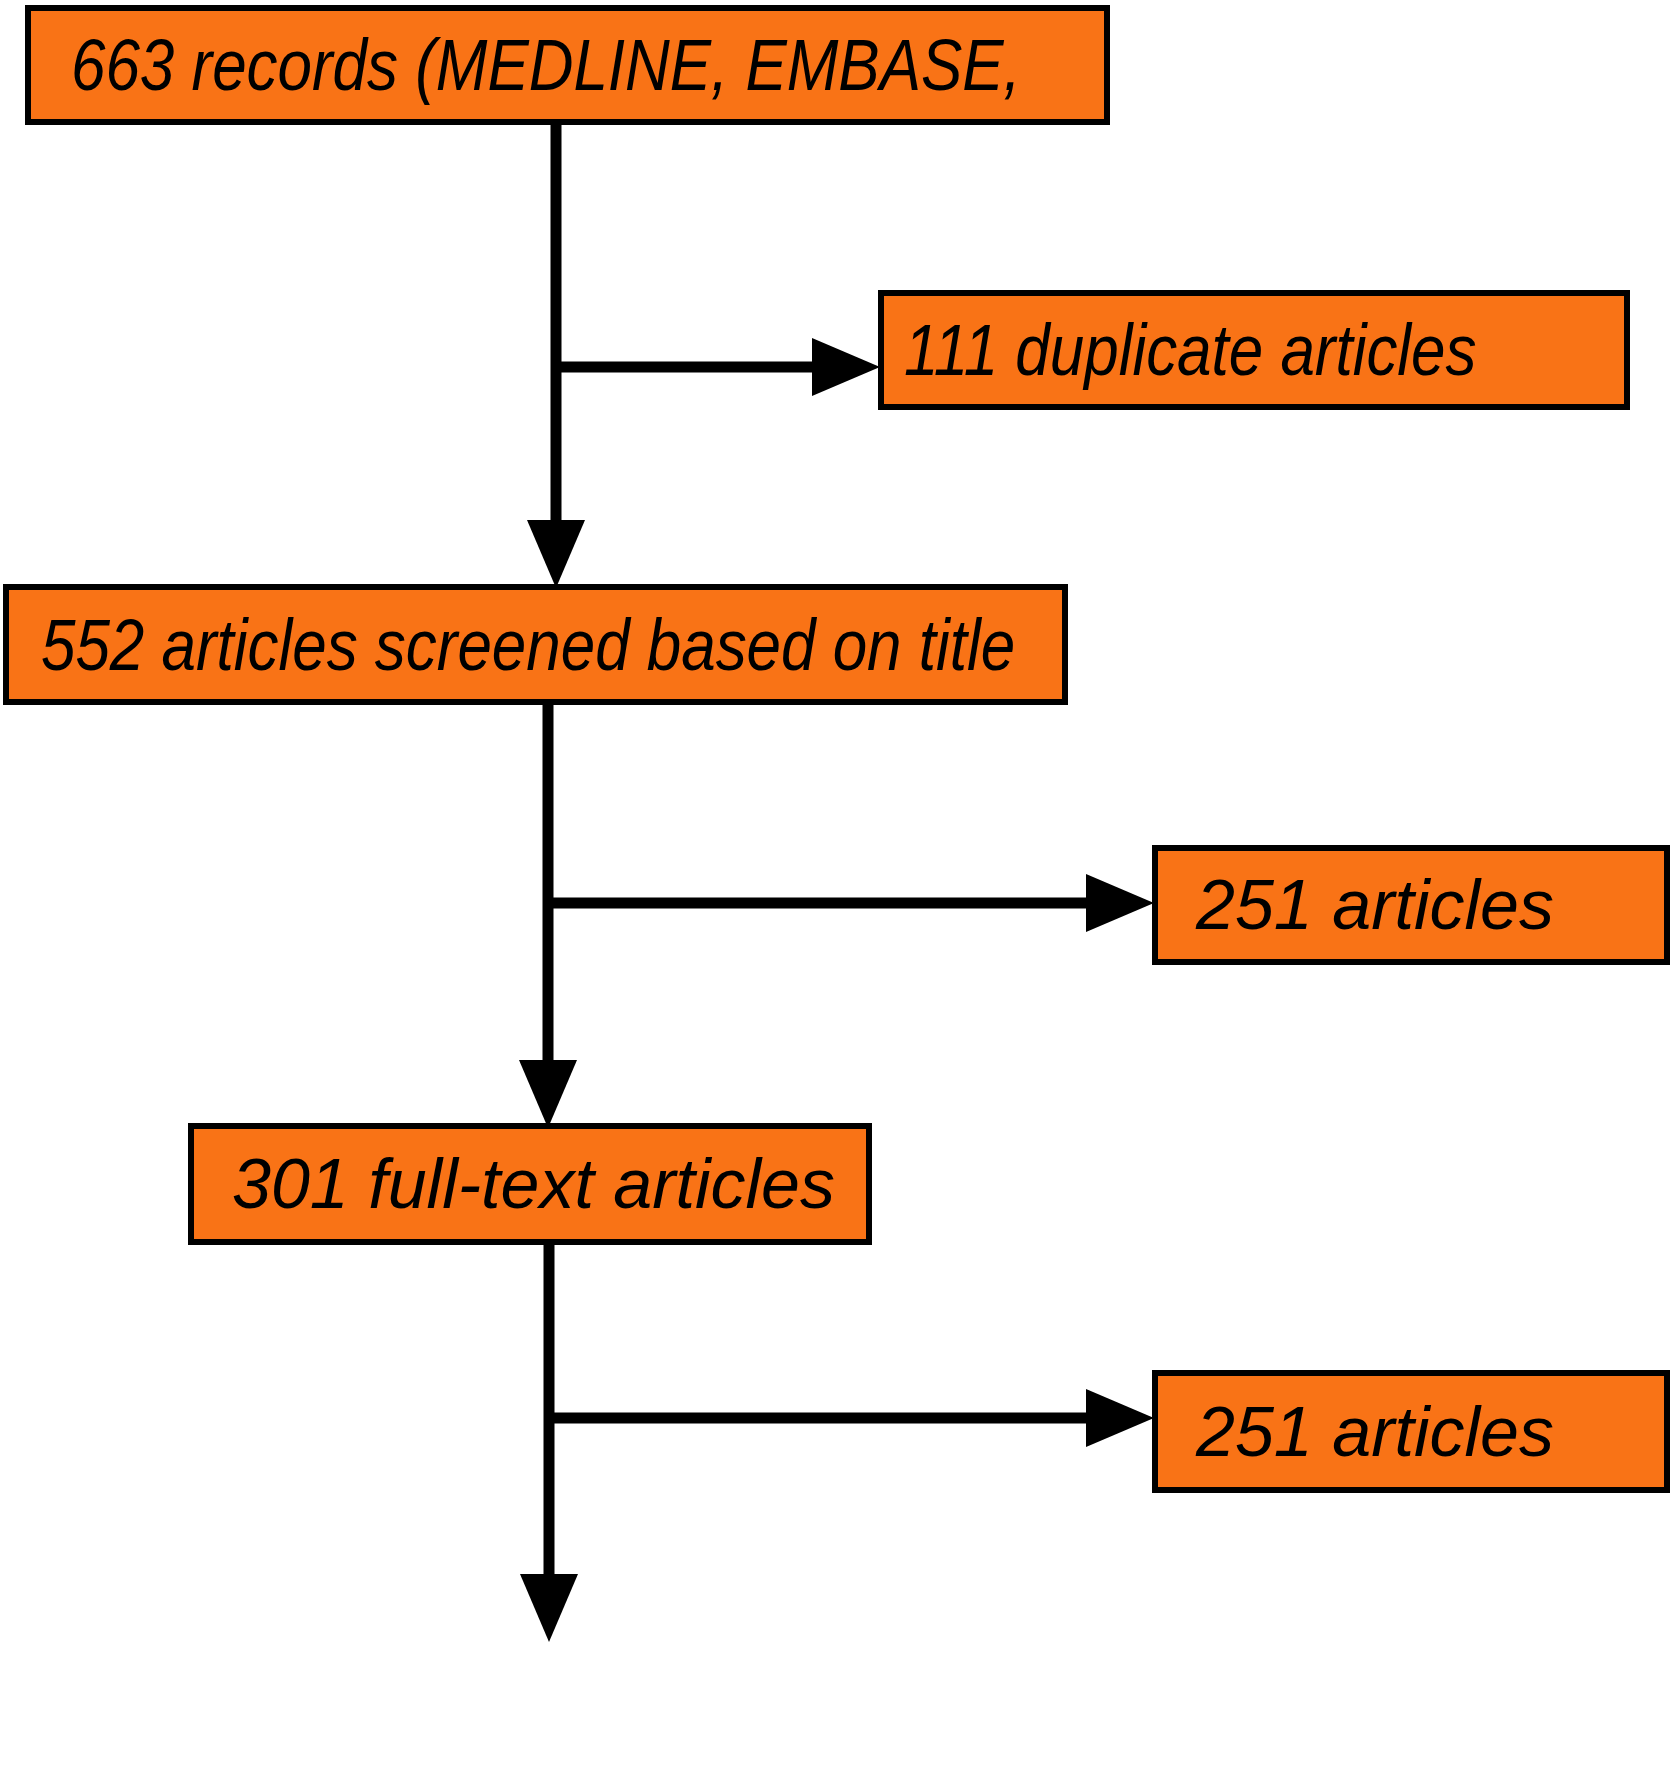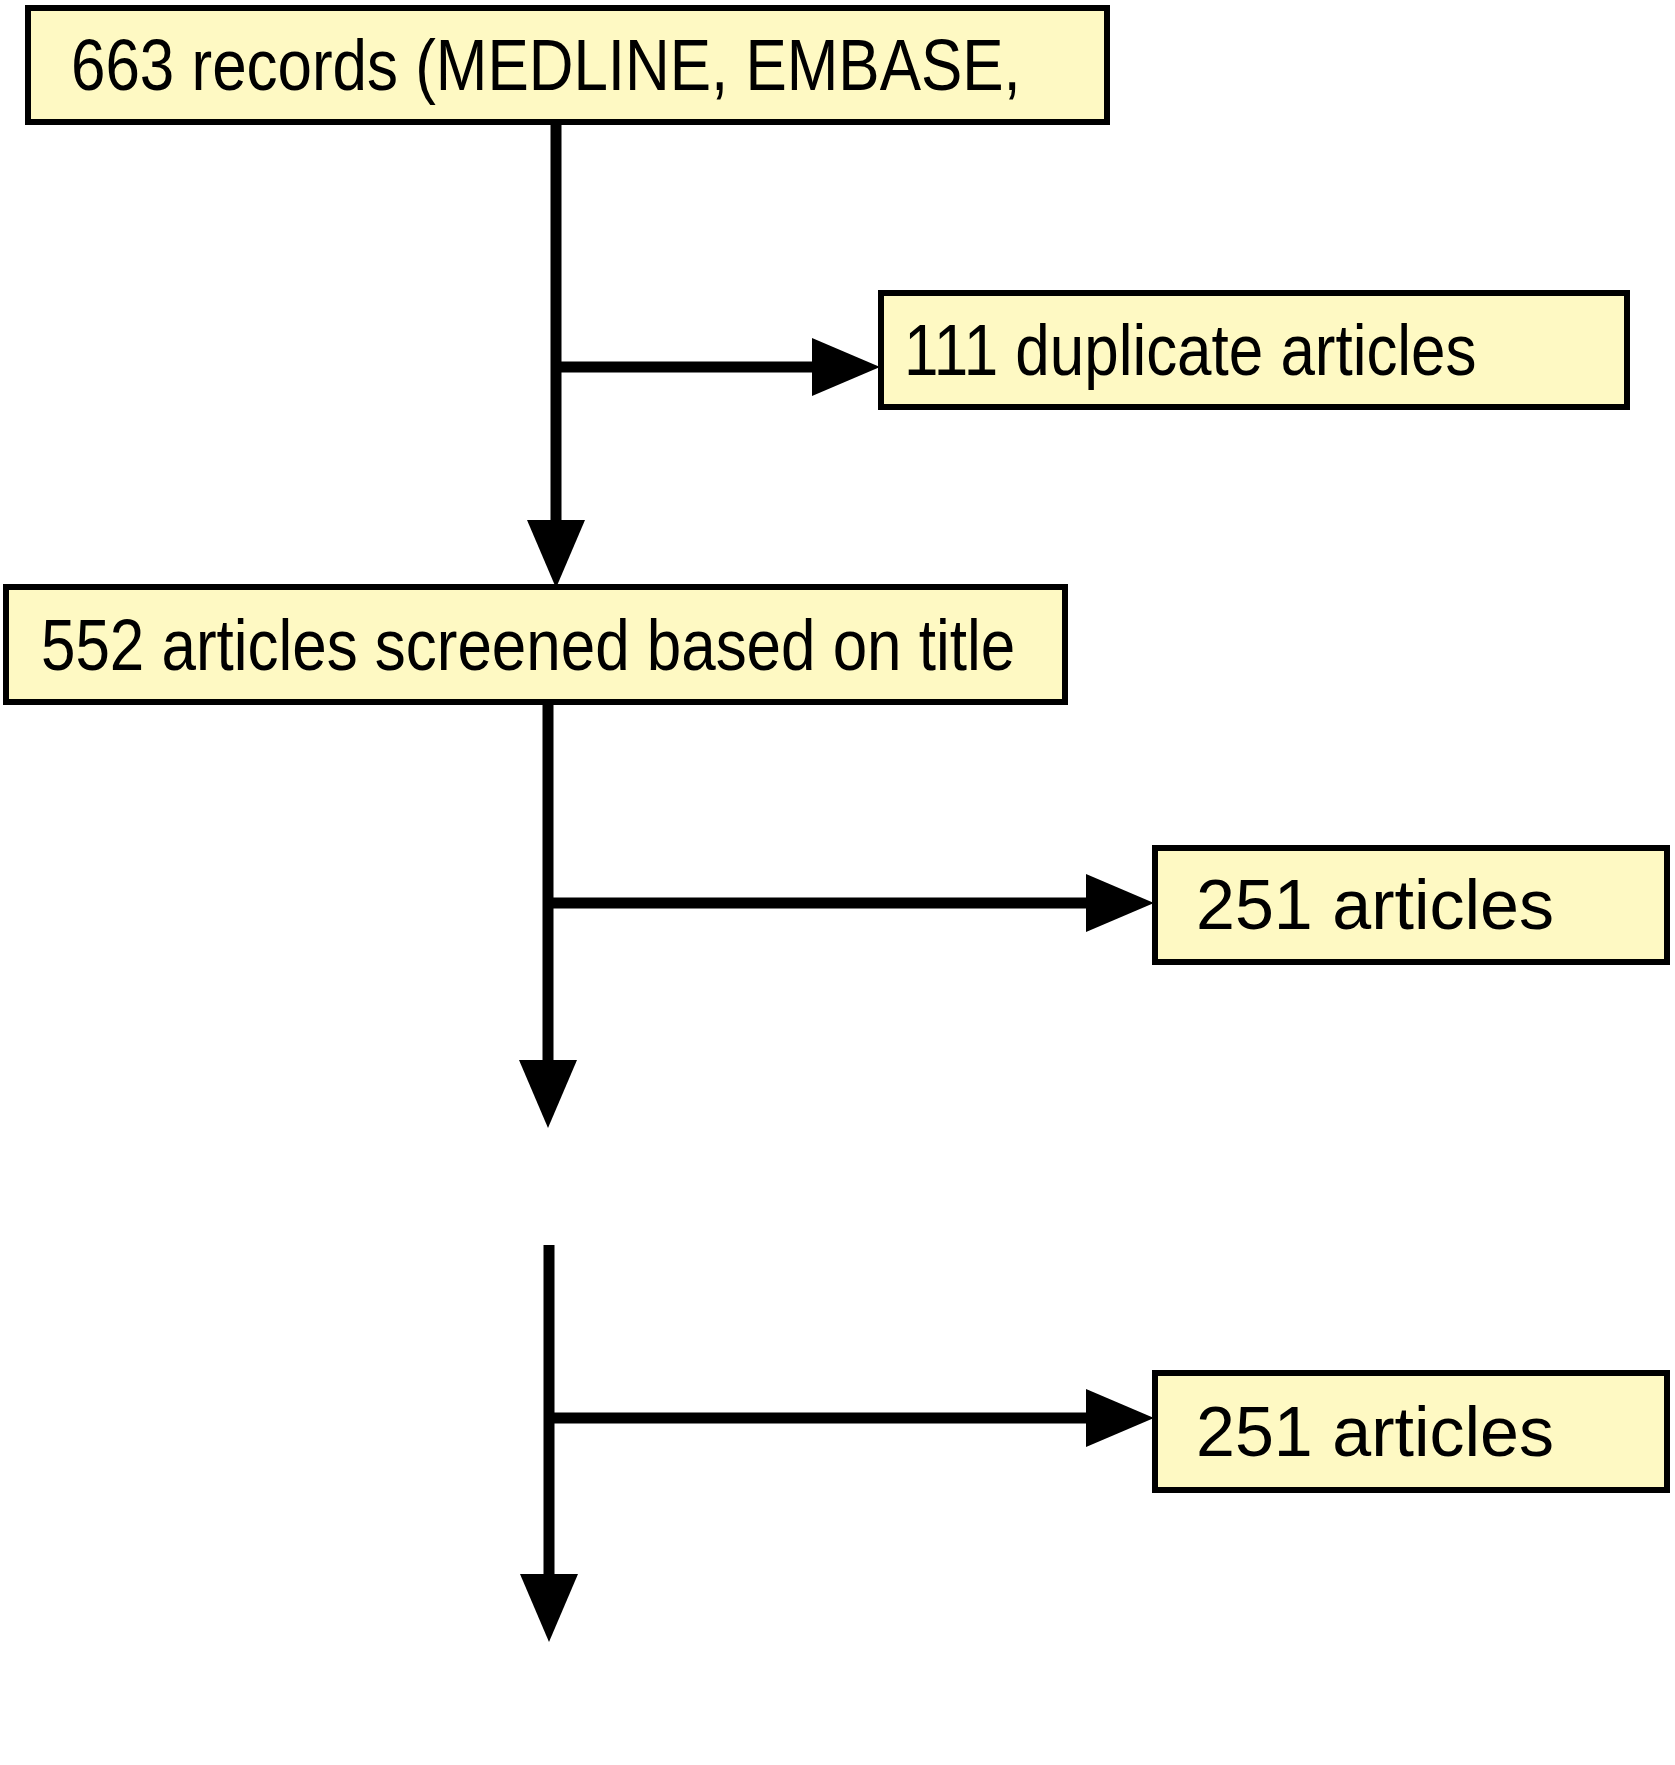--- a/index.html
+++ b/index.html
@@ -12,24 +12,25 @@
     width: 1675px;
     height: 1765px;
     background: #ffffff;
     overflow: hidden;
     font-family: "Liberation Sans", sans-serif;
   }
   .node-box {
     position: absolute;
     box-sizing: border-box;
     border: 6px solid #000000;
-    background: #fef9c3;
+    background: #f97316;
     display: flex;
     align-items: center;
     justify-content: flex-start;
+    font-style: italic;
   }
   .node-label {
     color: #000000;
     white-space: nowrap;
     line-height: 1;
     font-weight: 400;
   }
   
   .cond .node-label {
     transform: scaleX(0.86);
@@ -87,19 +88,22 @@
   </div>
 
   <div class="node-box cond" style="left:3px; top:584px; width:1065px; height:121px; padding-left:32px;">
     <span class="node-label" style="font-size:72px;">552 articles screened based on title</span>
   </div>
 
   <div class="node-box" style="left:1152px; top:845px; width:518px; height:120px; padding-left:38px;">
     <span class="node-label" style="font-size:70px;">251 articles</span>
   </div>
 
+  <div class="node-box" style="left:188px; top:1123px; width:684px; height:122px; padding-left:38px;">
+    <span class="node-label" style="font-size:70px;">301 full-text articles</span>
+  </div>
 
   <div class="node-box" style="left:1152px; top:1370px; width:518px; height:123px; padding-left:38px;">
     <span class="node-label" style="font-size:70px;">251 articles</span>
   </div>
 
 
 </div>
 
 </body></html>

